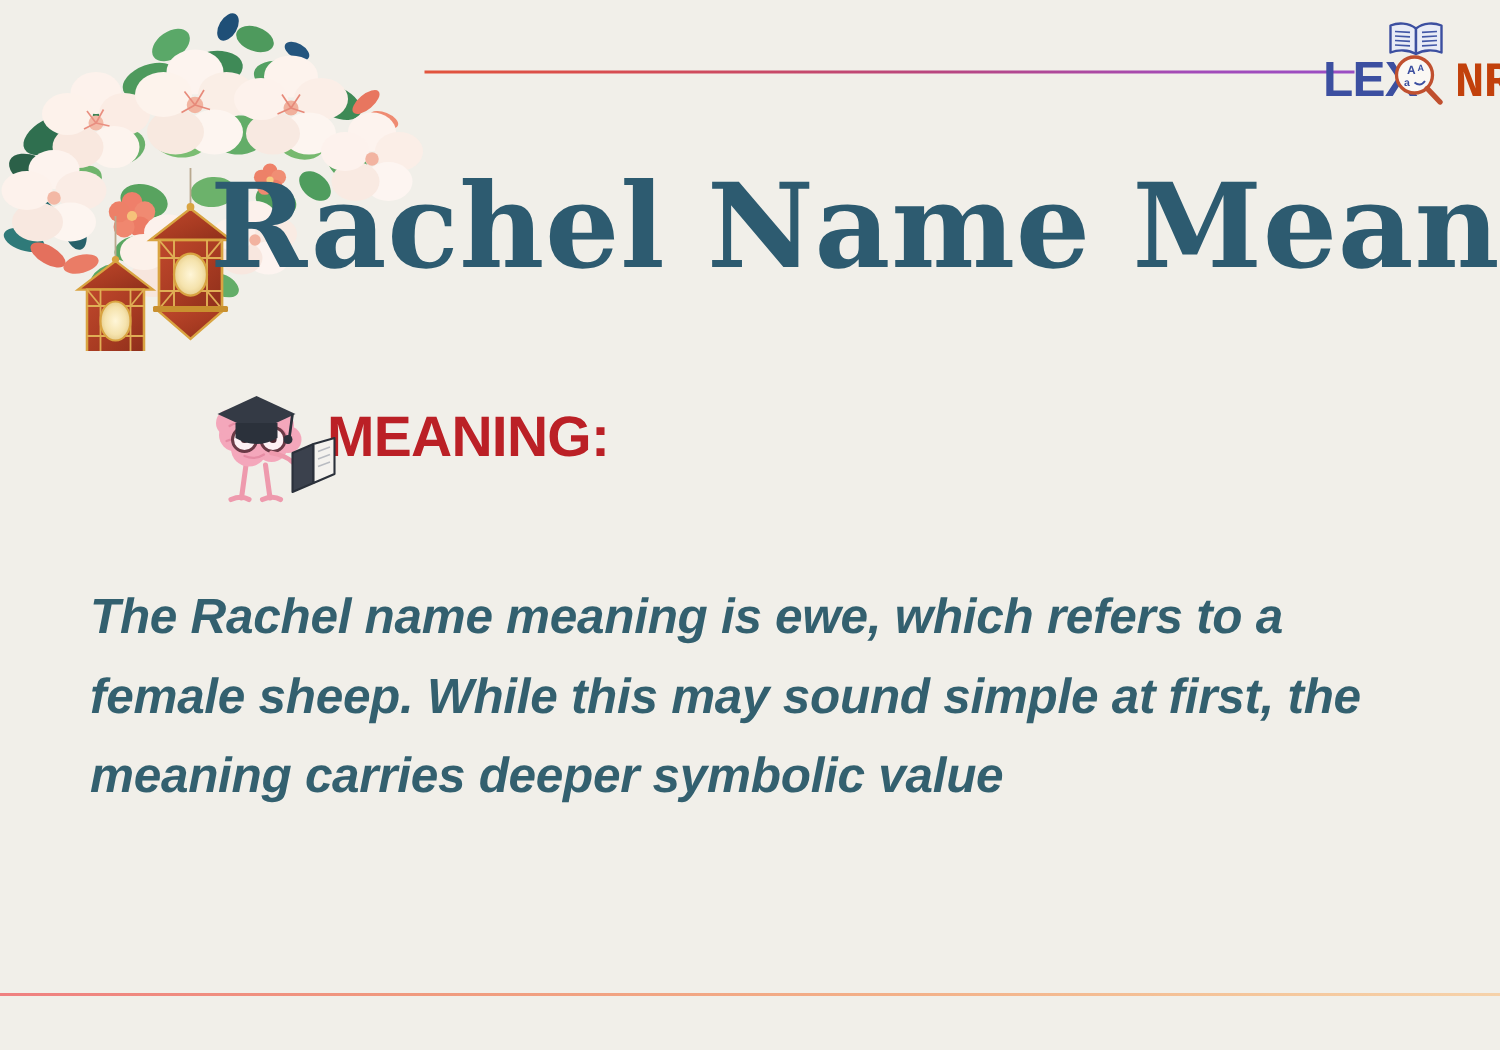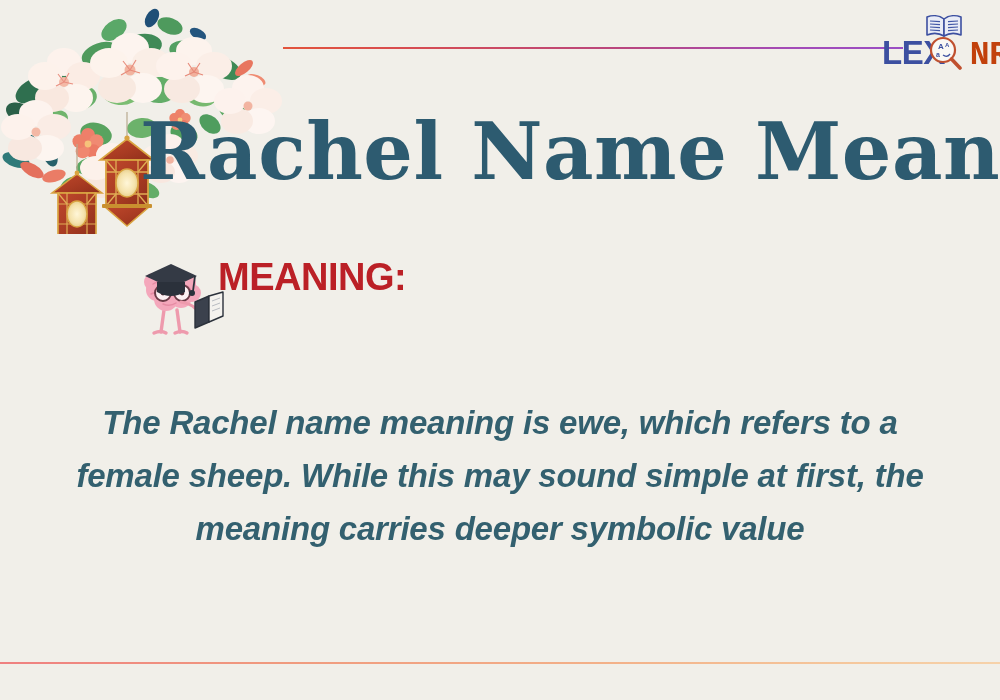--- a/index.html
+++ b/index.html
@@ -106,21 +106,21 @@
     white-space: nowrap;
   }
 
   
   .meaning-row {
     position: absolute;
     left: 137px;
     top: 258px;
     height: 84px;
     display: flex;
-    align-items: flex-start;
+    align-items: center;
   }
   .brain-icon {
     width: 92px;
     height: 84px;
     flex: none;
     position: relative;
   }
   .meaning-label {
     font-family: "Liberation Sans", sans-serif;
     font-weight: bold;
@@ -130,23 +130,22 @@
     letter-spacing: -0.5px;
     margin-left: -11px;
     margin-bottom: 17px;
     white-space: nowrap;
   }
 
   
   .body-text {
     position: absolute;
     left: 60px;
-    top: 396px;
+    top: 384px;
     width: 880px;
-    text-align: center;
     font-family: "Liberation Sans", sans-serif;
     font-weight: bold;
     font-style: italic;
     font-size: 33px;
     line-height: 53px;
     color: #33606f;
     letter-spacing: -0.2px;
   }
 </style>
 </head>

